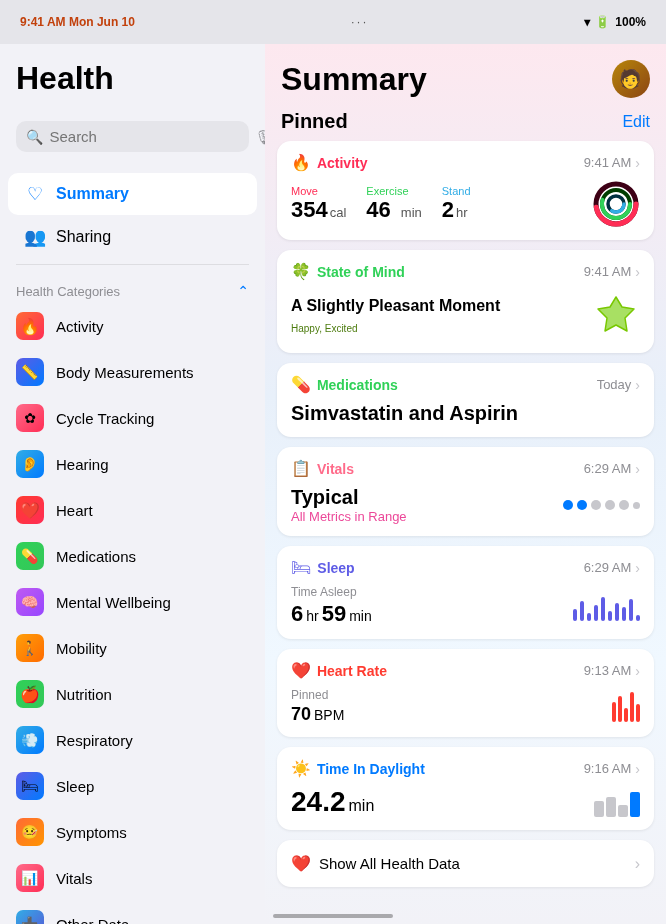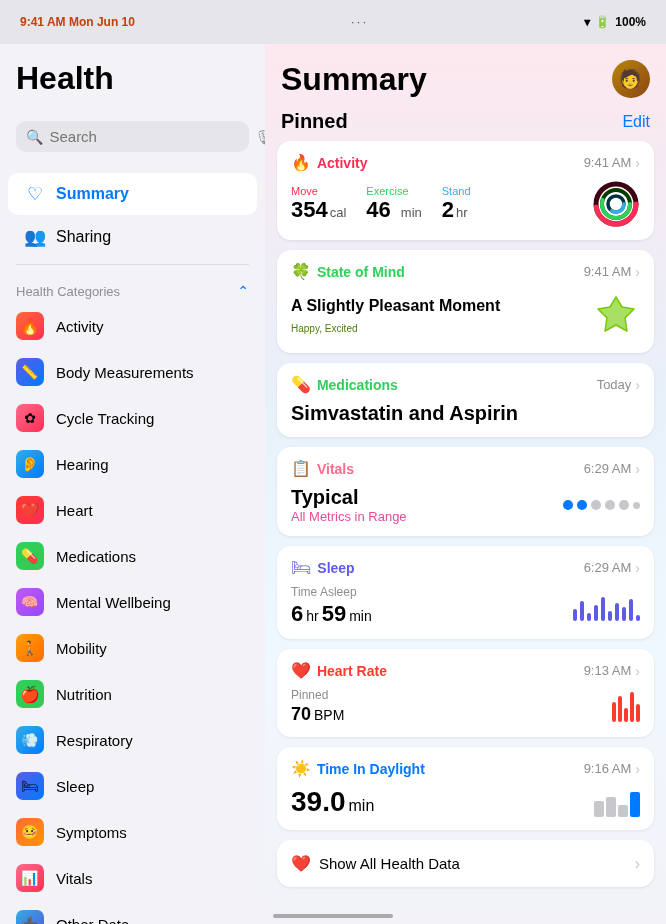--- a/index.html
+++ b/index.html
@@ -620,21 +620,21 @@
           <span style="color:#007aff;">☀️</span>
           <span class="card-title" style="color:#007aff;">Time In Daylight</span>
         </div>
         <div style="display:flex;align-items:center;gap:4px;">
           <span class="card-time">9:16 AM</span>
           <span class="card-chevron">›</span>
         </div>
       </div>
       <div style="display:flex;align-items:center;justify-content:space-between;">
         <div style="display:flex;align-items:baseline;gap:3px;">
-          <span class="daylight-value">39.0</span>
+          <span class="daylight-value">24.2</span>
           <span class="daylight-unit">min</span>
         </div>
         <div class="daylight-mini">
           <div class="daylight-bar" style="height:16px;background:#c7c7cc;"></div>
           <div class="daylight-bar" style="height:20px;background:#c7c7cc;"></div>
           <div class="daylight-bar" style="height:12px;background:#c7c7cc;"></div>
           <div class="daylight-bar" style="height:25px;background:#007aff;"></div>
         </div>
       </div>
     </div>

